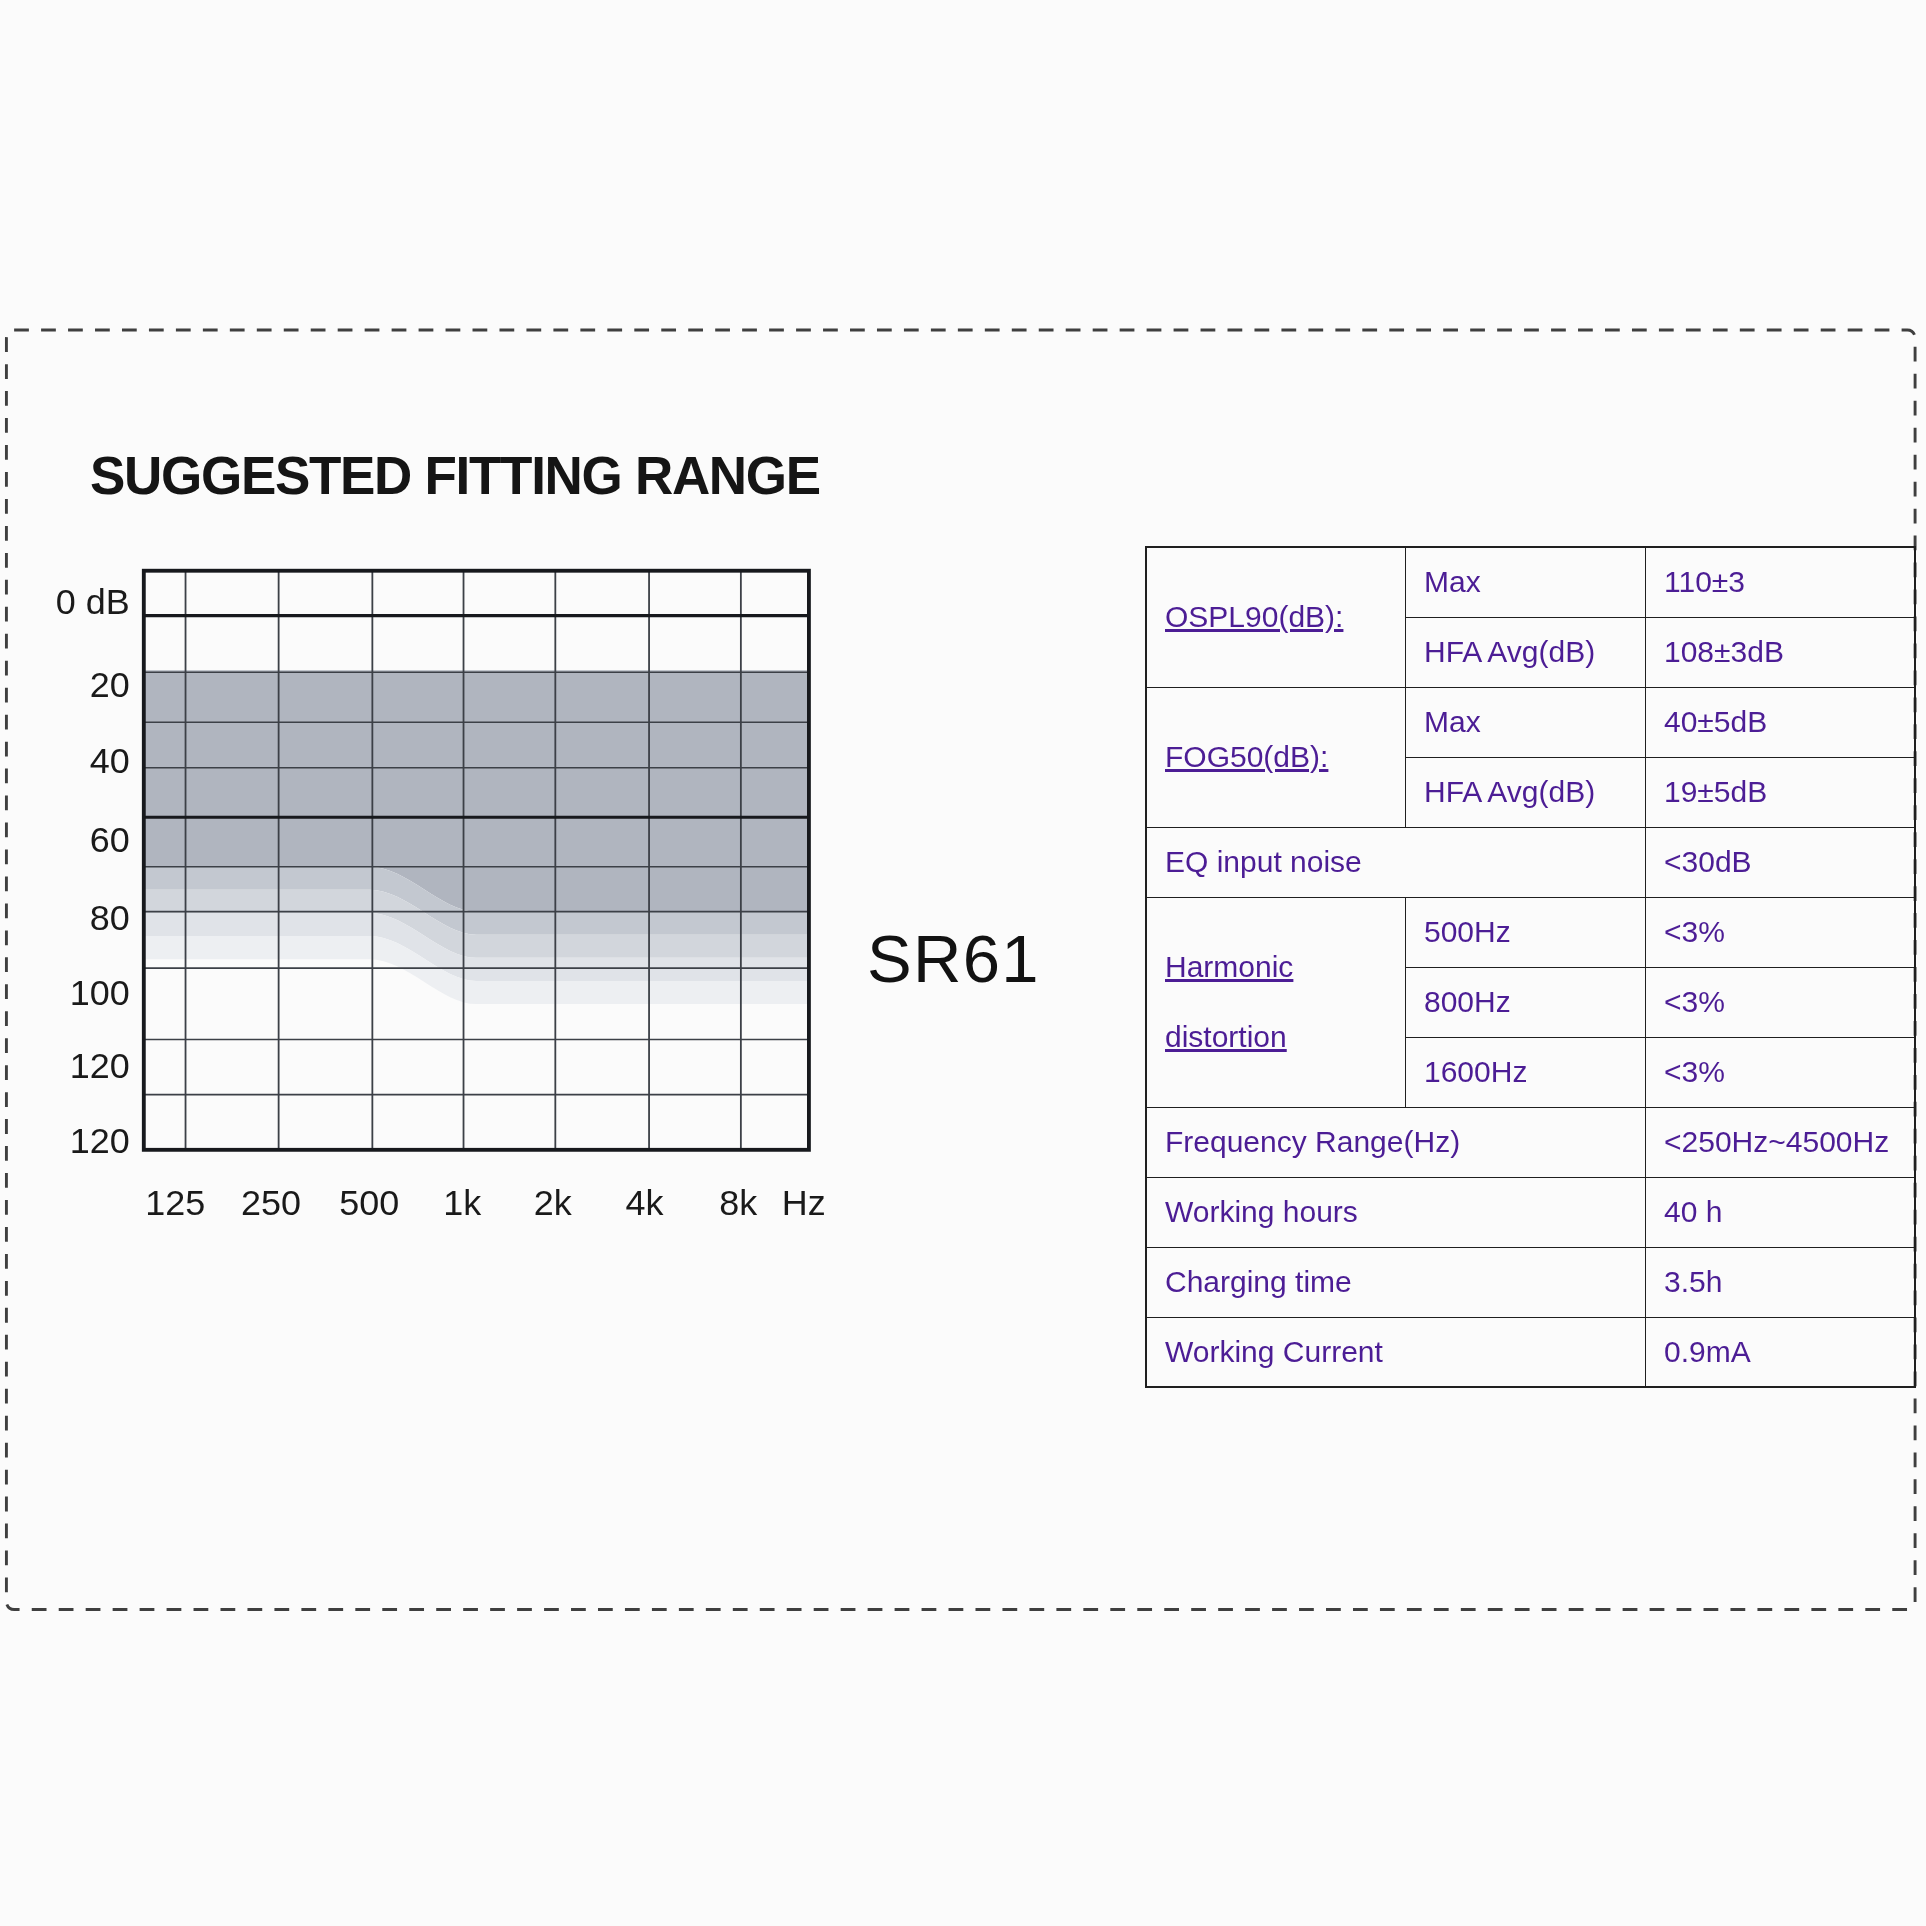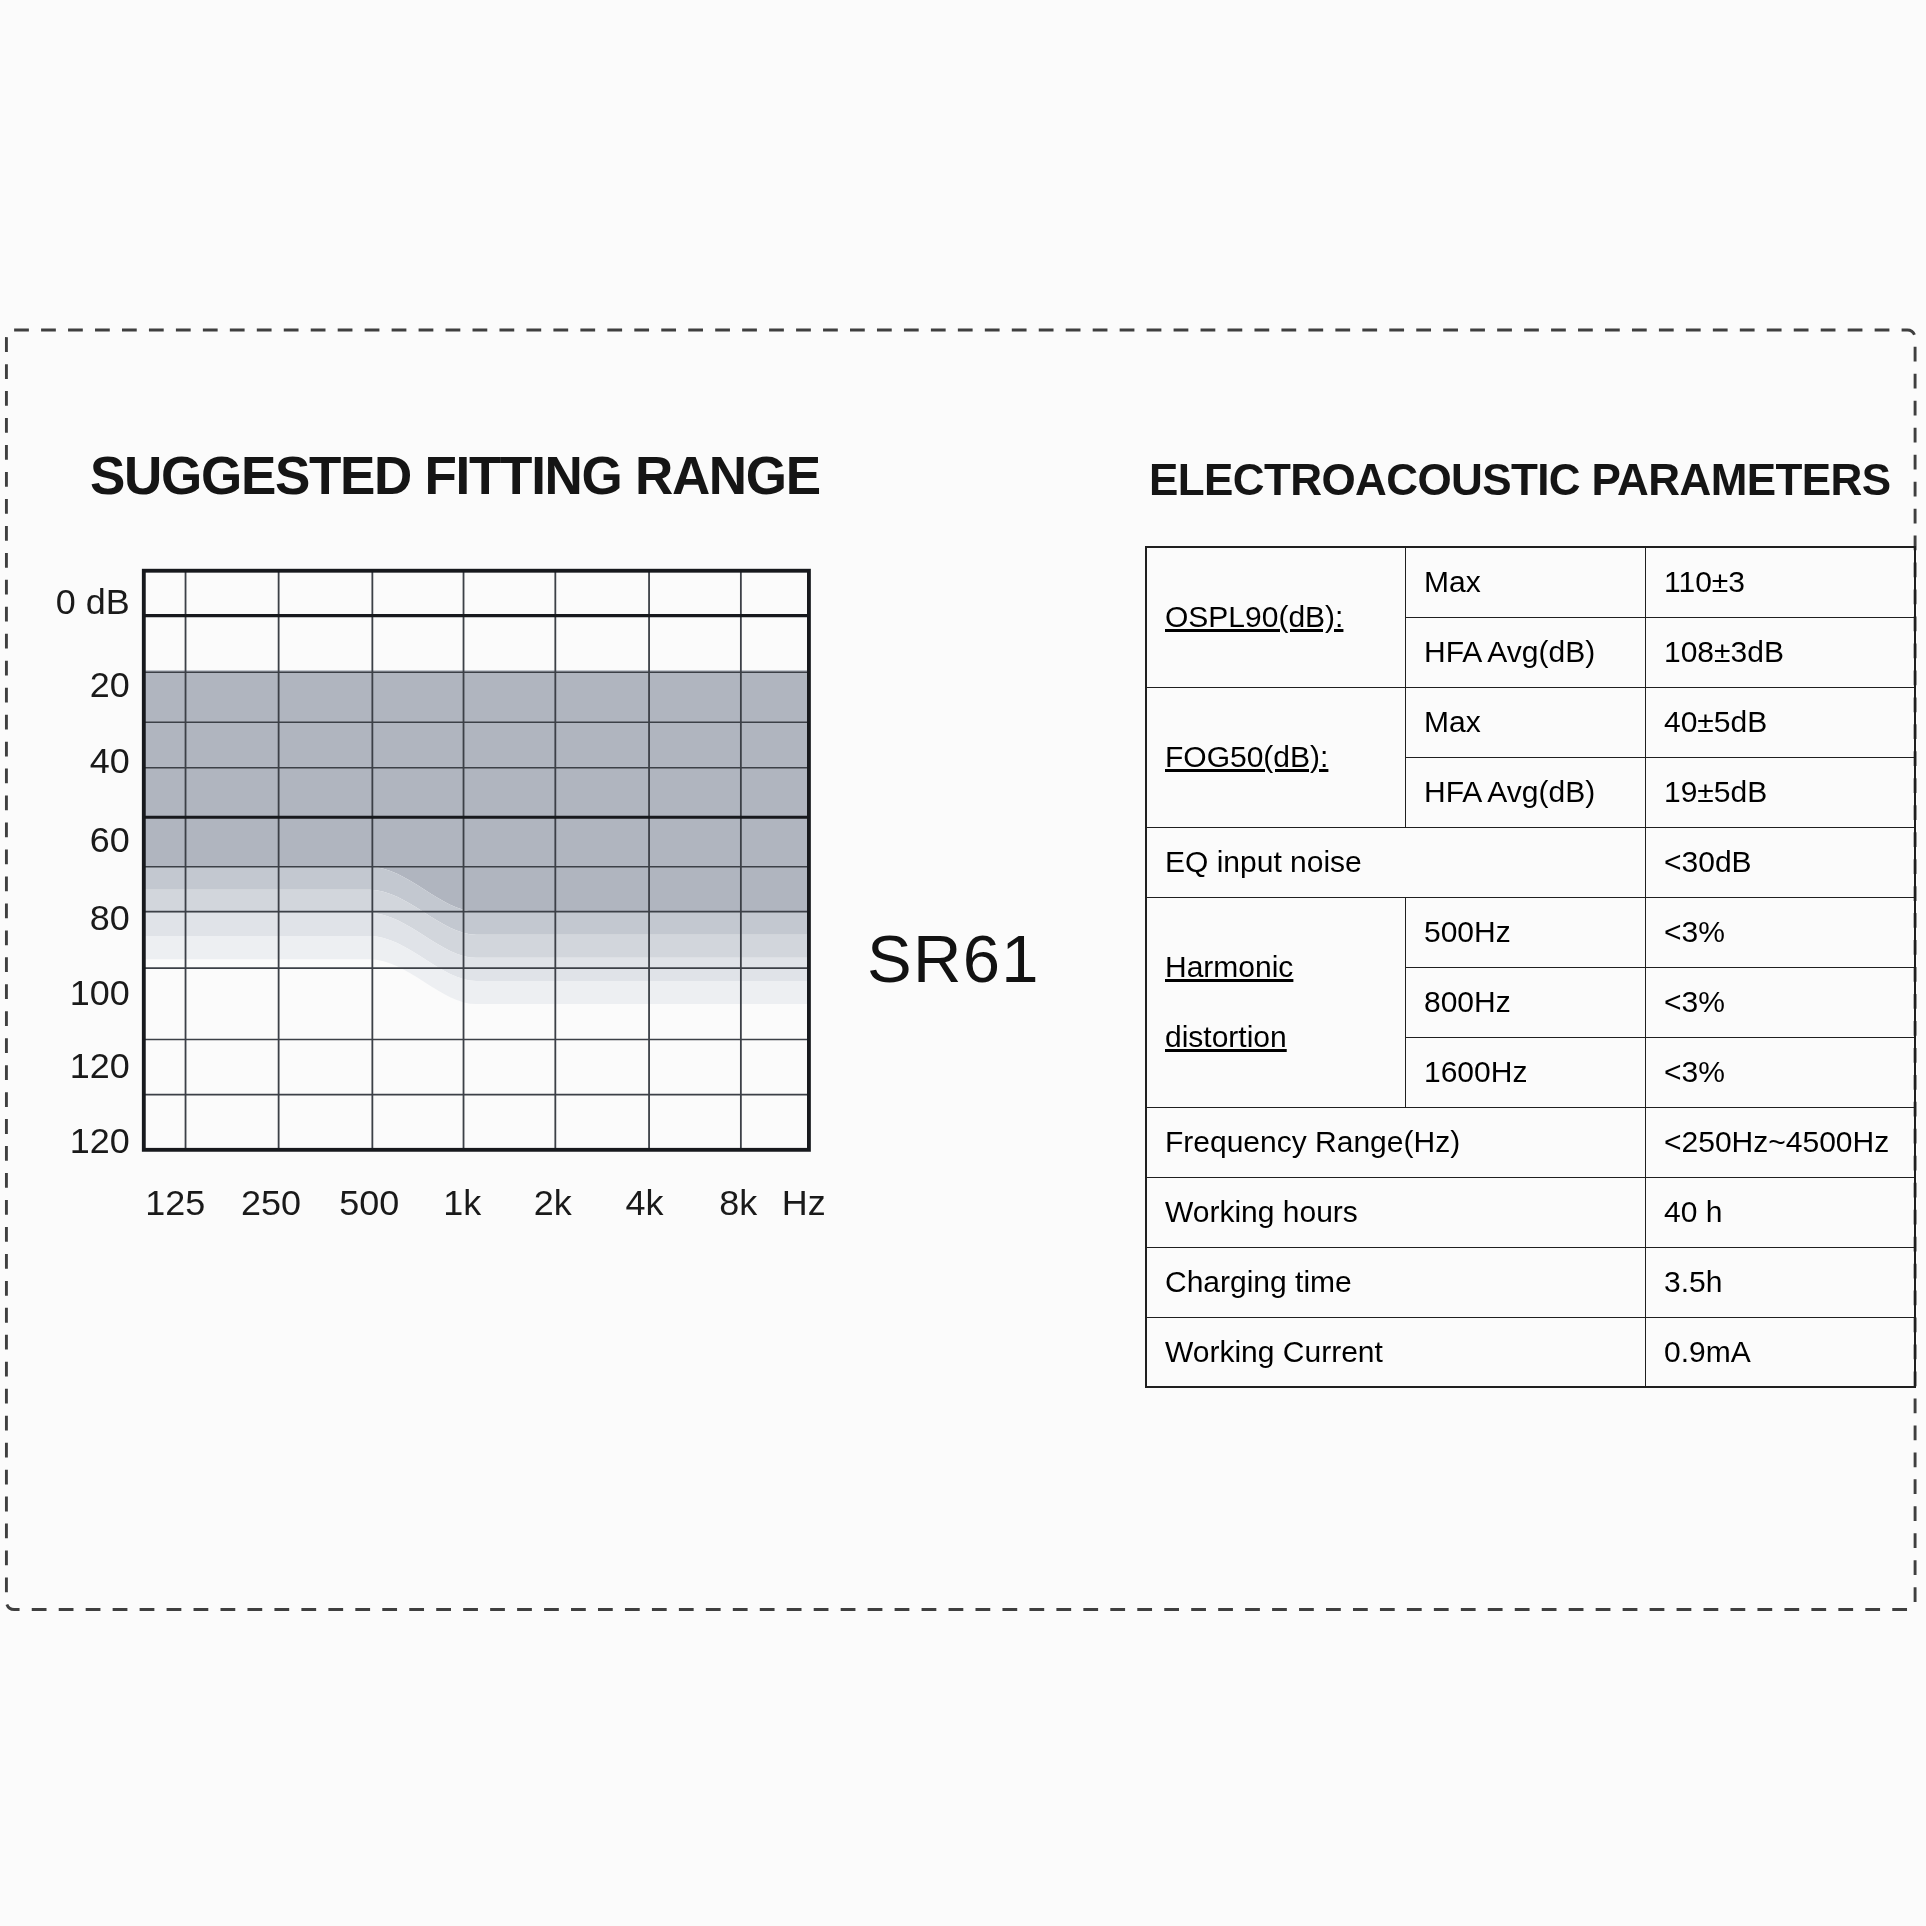--- a/index.html
+++ b/index.html
@@ -49,21 +49,21 @@
     position: absolute;
     left: 1145px; top: 546px;
     width: 711px;
     border-collapse: collapse;
     table-layout: fixed;
     background: transparent;
   }
   #parameters-table td {
     border: 1.9px solid #1f1f1f;
     font-size: 30px;
-    color: #000000;
+    color: #4c1d95;
     padding: 0 0 0 18px;
     vertical-align: middle;
     overflow: hidden;
     white-space: nowrap;
   }
   #parameters-table { border: 2.6px solid #1f1f1f; }
   #parameters-table tr { height: 70px; }
   td.cell-merged-top {
     vertical-align: top;
     line-height: 70px;
@@ -115,21 +115,20 @@
       <text class="svg-tick" x="720" y="1893" text-anchor="middle">1k</text>
       <text class="svg-tick" x="861" y="1893" text-anchor="middle">2k</text>
       <text class="svg-tick" x="1004" y="1893" text-anchor="middle">4k</text>
       <text class="svg-tick" x="1150" y="1893" text-anchor="middle">8k</text>
       <text class="svg-tick" x="1252" y="1893" text-anchor="middle">Hz</text>
     </g>
   </svg>
 
   <div class="title" id="fitting-title">SUGGESTED FITTING RANGE</div>
 
-  <div class="title" id="parameters-title">ELECTROACOUSTIC PARAMETERS</div>
 
   <div id="model-label">SR61</div>
 
   <table id="parameters-table">
     <tbody>
       <tr>
         <td class="col-param cell-merged-top" rowspan="2">OSPL90(dB):</td>
         <td class="col-sub">Max</td>
         <td class="col-value">110±3</td>
       </tr>

